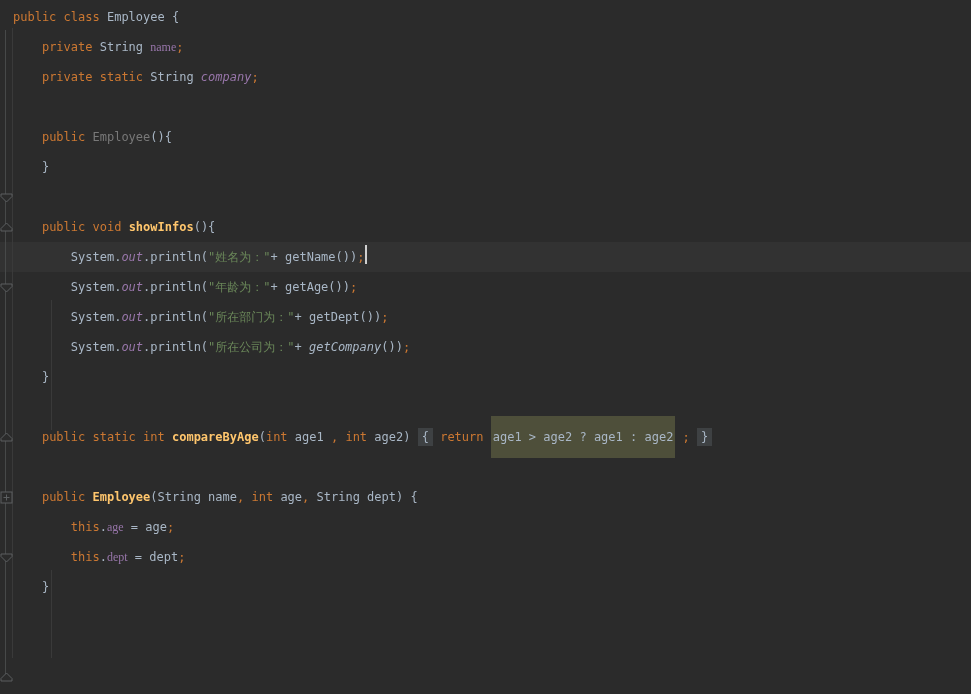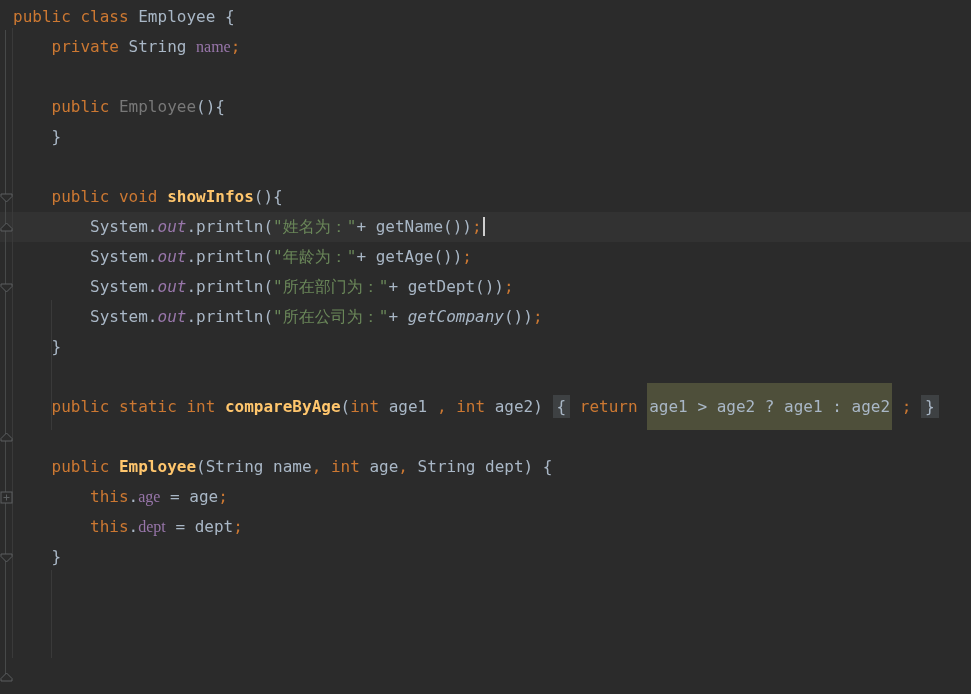--- a/index.html
+++ b/index.html
@@ -1,21 +1,21 @@
 <!DOCTYPE html>
 <html><head>
 <meta charset="utf-8">
 <style>
   html,body{margin:0;padding:0;background:#1e1e1e;}
   #editor{
     position:relative;
     width:971px;height:694px;
     overflow:hidden;
     font-family:"DejaVu Sans Mono","Liberation Mono",monospace;
-    font-size:16px;
+    font-size:12px;
     line-height:30px;
     background:var(--bg,#2B2B2B);
     color:var(--c-d,#A9B7C6);
   }
   #code{position:relative;padding-top:2px;z-index:1;}
   .code-line{
     display:block;
     white-space:pre;
     padding-left:13px;
     height:30px;
@@ -84,20 +84,21 @@
       </div>
       <div class="fold-marker" style="top: 670.5px;">
         <svg width="13" height="13" viewBox="0 0 13 13">
           <polygon points="6.5,2 12,7.5 12,10 1,10 1,7.5" fill="#2B2B2B" stroke="#5C5F61" stroke-width="1"></polygon>
         </svg>
       </div>
     </div>
   <div id="code">
       <div class="code-line"><span class="tk-k">public class</span><span class="tk-d"> Employee {</span></div>
       <div class="code-line"><span class="tk-d">    </span><span class="tk-k">private</span><span class="tk-d"> String </span><span class="tk-f">name</span><span class="tk-k">;</span></div>
+      <div class="code-line"><span class="tk-d">    </span><span class="tk-k">private static</span><span class="tk-d"> String </span><span class="tk-fi">company</span><span class="tk-k">;</span></div>
       <div class="code-line"></div>
       <div class="code-line"><span class="tk-d">    </span><span class="tk-k">public</span><span class="tk-d"> </span><span class="tk-u">Employee</span><span class="tk-d">(){</span></div>
       <div class="code-line"><span class="tk-d">    }</span></div>
       <div class="code-line"></div>
       <div class="code-line"><span class="tk-d">    </span><span class="tk-k">public void</span><span class="tk-d"> </span><span class="tk-m">showInfos</span><span class="tk-d">(){</span></div>
       <div class="code-line active"><span class="tk-d">        System.</span><span class="tk-fi">out</span><span class="tk-d">.println(</span><span class="tk-s">"姓名为："</span><span class="tk-d">+ getName())</span><span class="tk-k">;</span><span class="caret"></span></div>
       <div class="code-line"><span class="tk-d">        System.</span><span class="tk-fi">out</span><span class="tk-d">.println(</span><span class="tk-s">"年龄为："</span><span class="tk-d">+ getAge())</span><span class="tk-k">;</span></div>
       <div class="code-line"><span class="tk-d">        System.</span><span class="tk-fi">out</span><span class="tk-d">.println(</span><span class="tk-s">"所在部门为："</span><span class="tk-d">+ getDept())</span><span class="tk-k">;</span></div>
       <div class="code-line"><span class="tk-d">        System.</span><span class="tk-fi">out</span><span class="tk-d">.println(</span><span class="tk-s">"所在公司为："</span><span class="tk-d">+ </span><span class="tk-di">getCompany</span><span class="tk-d">())</span><span class="tk-k">;</span></div>
       <div class="code-line"><span class="tk-d">    }</span></div>

